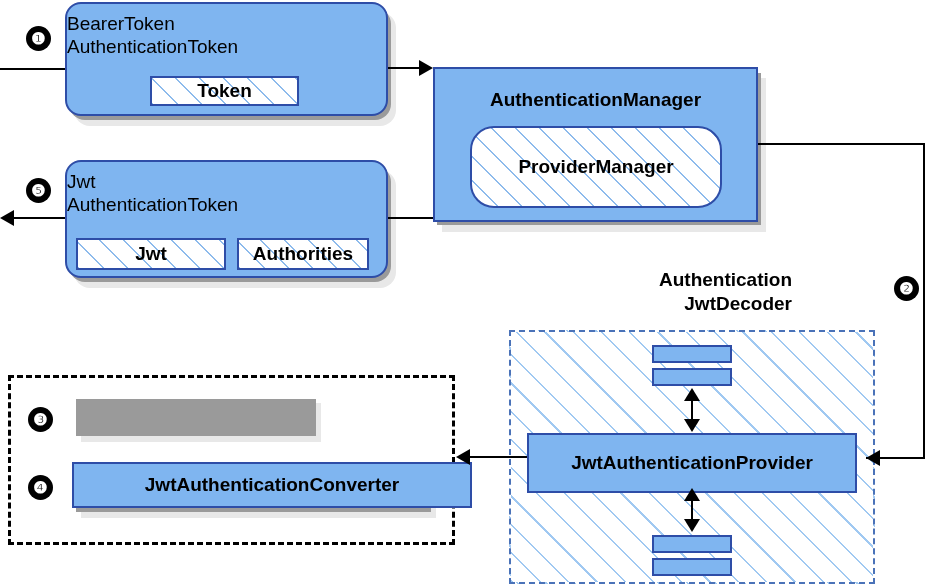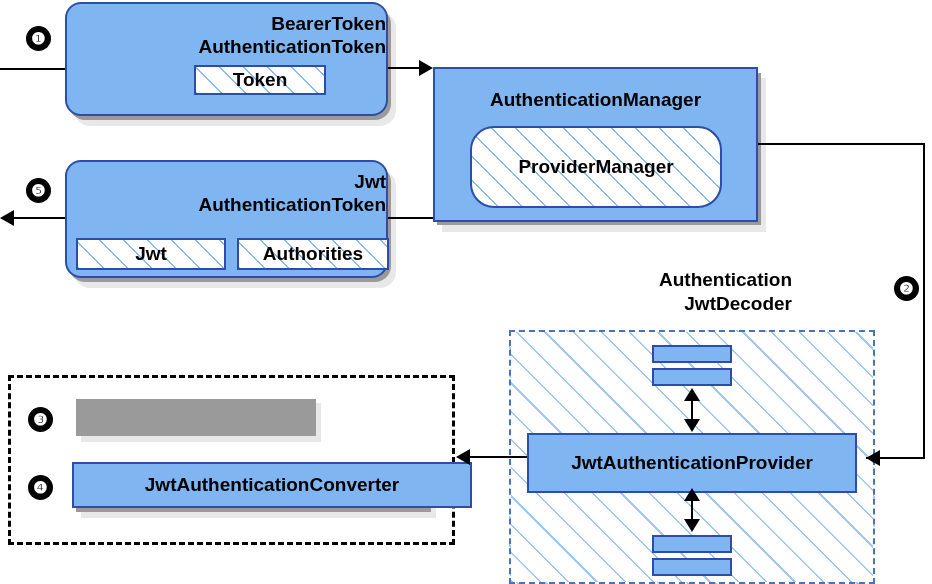--- a/index.html
+++ b/index.html
@@ -31,22 +31,22 @@
     position: absolute;
     background: #7fb5f0;
     border: 2px solid #2e4da7;
     border-radius: 16px;
     box-sizing: border-box;
     z-index: 3;
   }
   .token-box > .title {
     position: absolute;
     left: 0; right: 0;
-    text-align: right;
-    font-weight: bold;
+    text-align: left;
+    font-weight: normal;
     font-size: 19px;
     color: #000000;
     line-height: 23px;
   }
 
   
   .sq-box {
     position: absolute;
     background: #7fb5f0;
     border: 2px solid #2e4da7;
@@ -192,21 +192,21 @@
 
   <div class="line-h" style="left:0px; top:68px; width:70px;"></div>
   <div class="badge" style="left:26px; top:26px;">❶</div>
 
   <div class="shadow-far" style="left:74px; top:12px; width:322px; height:114px; border-radius:16px;"></div>
   <div class="shadow-near" style="left:69px; top:8px; width:322px; height:112px; border-radius:16px;"></div>
   <div class="token-box" style="left:65px; top:2px; width:323px; height:114px;">
     <div class="title" style="top:8px;">BearerToken</div>
     <div class="title" style="top:31px;">AuthenticationToken</div>
   </div>
-  <div class="hatch-box" style="left:150px; top:65px; width:132px; height:30px;margin-left:44px;">
+  <div class="hatch-box" style="left:150px; top:76px; width:149px; height:30px;">
     <span class="label">Token</span>
   </div>
 
   <div class="line-h" style="left:388px; top:67px; width:42px;"></div>
   <div class="arrow arrow-right" style="left:419px; top:60px;"></div>
 
   <div class="shadow-far" style="left:442px; top:78px; width:324px; height:154px;"></div>
   <div class="shadow-near" style="left:437px; top:73px; width:324px; height:152px;"></div>
   <div class="sq-box" style="left:433px; top:67px; width:325px; height:155px; display:block;">
     <div style="position:absolute; left:0; right:0; top:20px; text-align:center; font-weight:bold; font-size:19px; color:#000;">AuthenticationManager</div>
@@ -223,21 +223,21 @@
 
   <div class="shadow-far" style="left:74px; top:170px; width:322px; height:118px; border-radius:16px;"></div>
   <div class="shadow-near" style="left:69px; top:166px; width:322px; height:116px; border-radius:16px;"></div>
   <div class="token-box" style="left:65px; top:160px; width:323px; height:118px;">
     <div class="title" style="top:8px;">Jwt</div>
     <div class="title" style="top:31px;">AuthenticationToken</div>
   </div>
   <div class="hatch-box" style="left:76px; top:238px; width:150px; height:32px;">
     <span class="label">Jwt</span>
   </div>
-  <div class="hatch-box" style="left:237px; top:238px; width:152px; height:32px;">
+  <div class="hatch-box" style="left:237px; top:238px; width:132px; height:32px;">
     <span class="label">Authorities</span>
   </div>
 
   <div class="line-h" style="left:388px; top:217px; width:45px;"></div>
   <div class="line-h" style="left:14px; top:217px; width:56px;"></div>
   <div class="arrow arrow-left" style="left:0px; top:210px;"></div>
   <div class="badge" style="left:26px; top:178px;">❺</div>
 
   <div class="caption" style="left:592px; top:268px; width:200px;">
     <div>Authentication</div>

